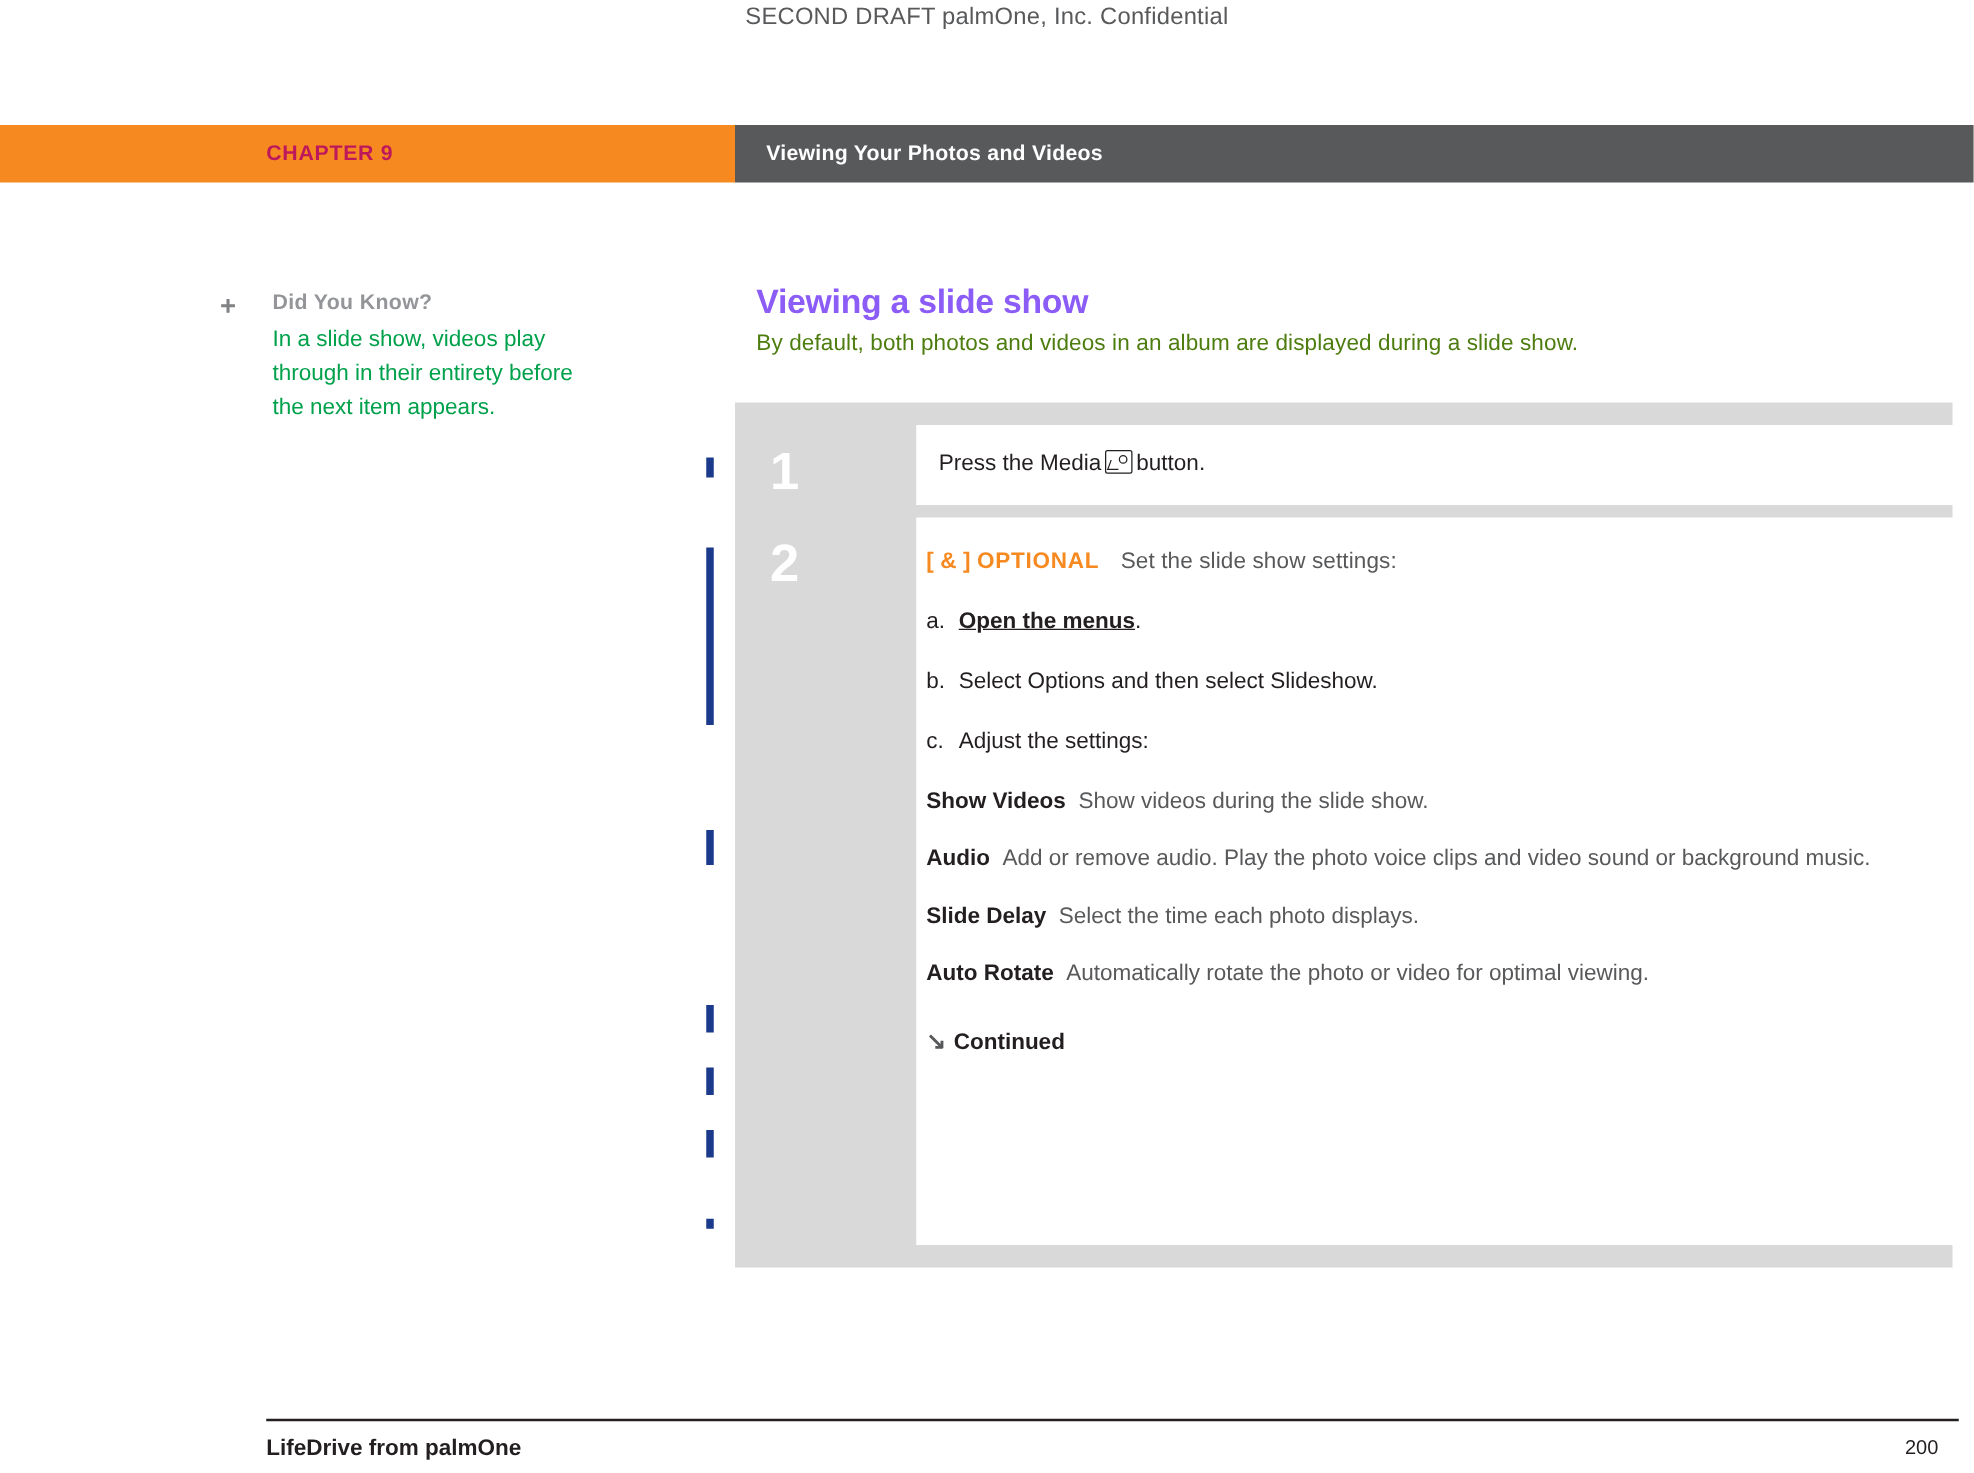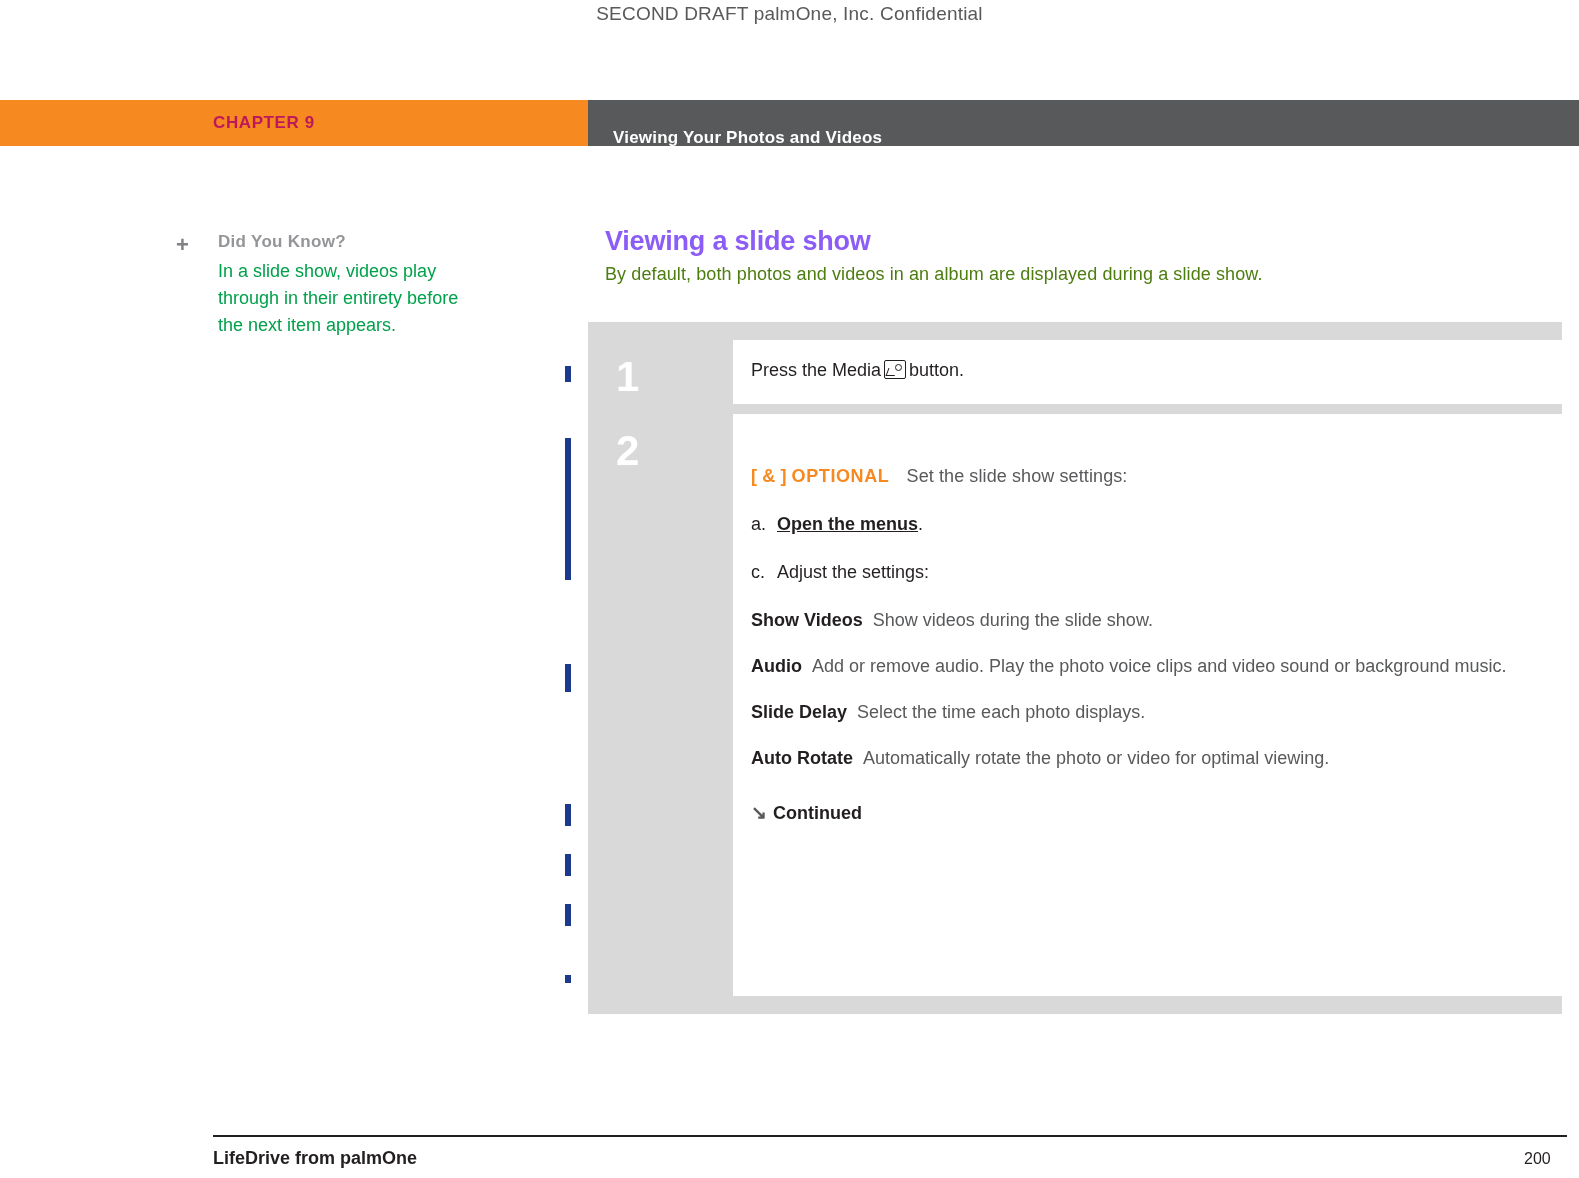--- a/index.html
+++ b/index.html
@@ -68,21 +68,20 @@
     letter-spacing: 0.6px;
   }
   .chapter-title {
     position: absolute;
     left: 613px;
     top: 13px;
     font-size: 17px;
     font-weight: bold;
     color: #ffffff;
     letter-spacing: 0.2px;
-    margin-top: 15px;
   }
 
   
   .tip {
     position: absolute;
     left: 176px;
     top: 228px;
     width: 300px;
   }
   .tip-plus {
@@ -212,24 +211,23 @@
     right: 3px;
     top: 3px;
     width: 5px;
     height: 5px;
     border-radius: 50%;
     border: 1.5px solid #231f20;
   }
 
   .step2-body {
     position: absolute;
-    left: 18px;
+    left: 8px;
     top: 24px;
     width: 790px;
-    margin-top: 28px;
   }
   .optional-line {
     font-size: 18px;
     letter-spacing: 0.1px;
   }
   .opt-bracket { color: #f6891f; font-weight: bold; }
   .opt-word { color: #f6891f; font-weight: bold; letter-spacing: 0.6px; }
   .opt-rest { color: #58595b; margin-left: 12px; }
 
   .sub-list {
@@ -347,20 +345,21 @@
         <div class="step2-body">
 
           <div class="optional-line">
             <span class="opt-bracket">[ &amp; ]</span>
             <span class="opt-word">OPTIONAL</span>
             <span class="opt-rest">Set the slide show settings:</span>
           </div>
 
           <div class="sub-list">
             <div class="sub-item"><span class="marker">a.</span><a href="#">Open the menus</a>.</div>
+            <div class="sub-item"><span class="marker">b.</span><span>Select Options and then select Slideshow.</span></div>
             <div class="sub-item"><span class="marker">c.</span><span>Adjust the settings:</span></div>
           </div>
 
           <div class="def-block def-narrow"><span class="term">Show Videos</span>&nbsp;&nbsp;<span class="desc">Show videos during the slide show.</span></div>
 
           <div class="def-block def-wide"><span class="term">Audio</span>&nbsp;&nbsp;<span class="desc">Add or remove audio. Play the photo voice clips and video sound or background music.</span></div>
 
           <div class="def-block def-wide"><span class="term">Slide Delay</span>&nbsp;&nbsp;<span class="desc">Select the time each photo displays.</span></div>
 
 

